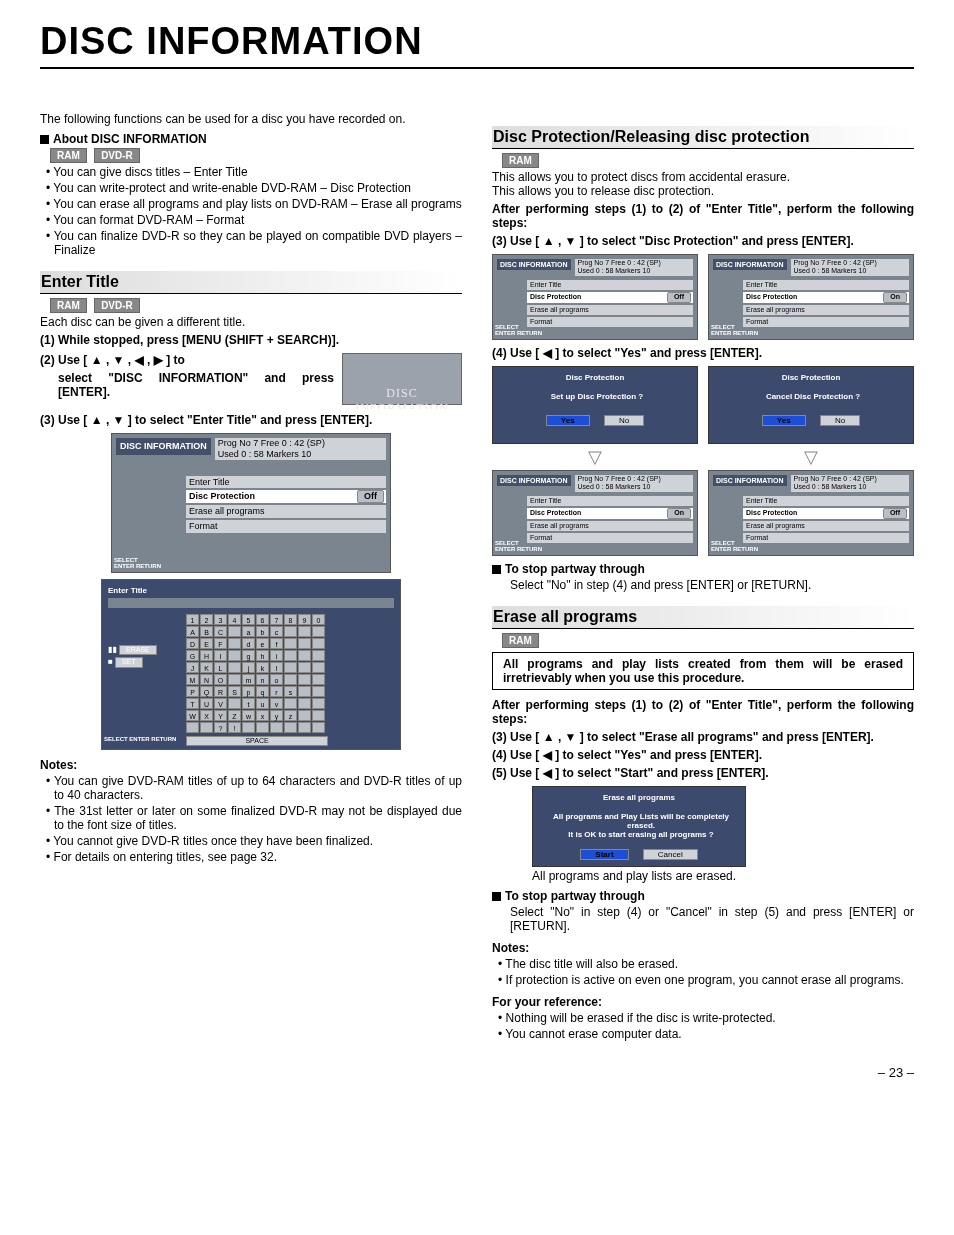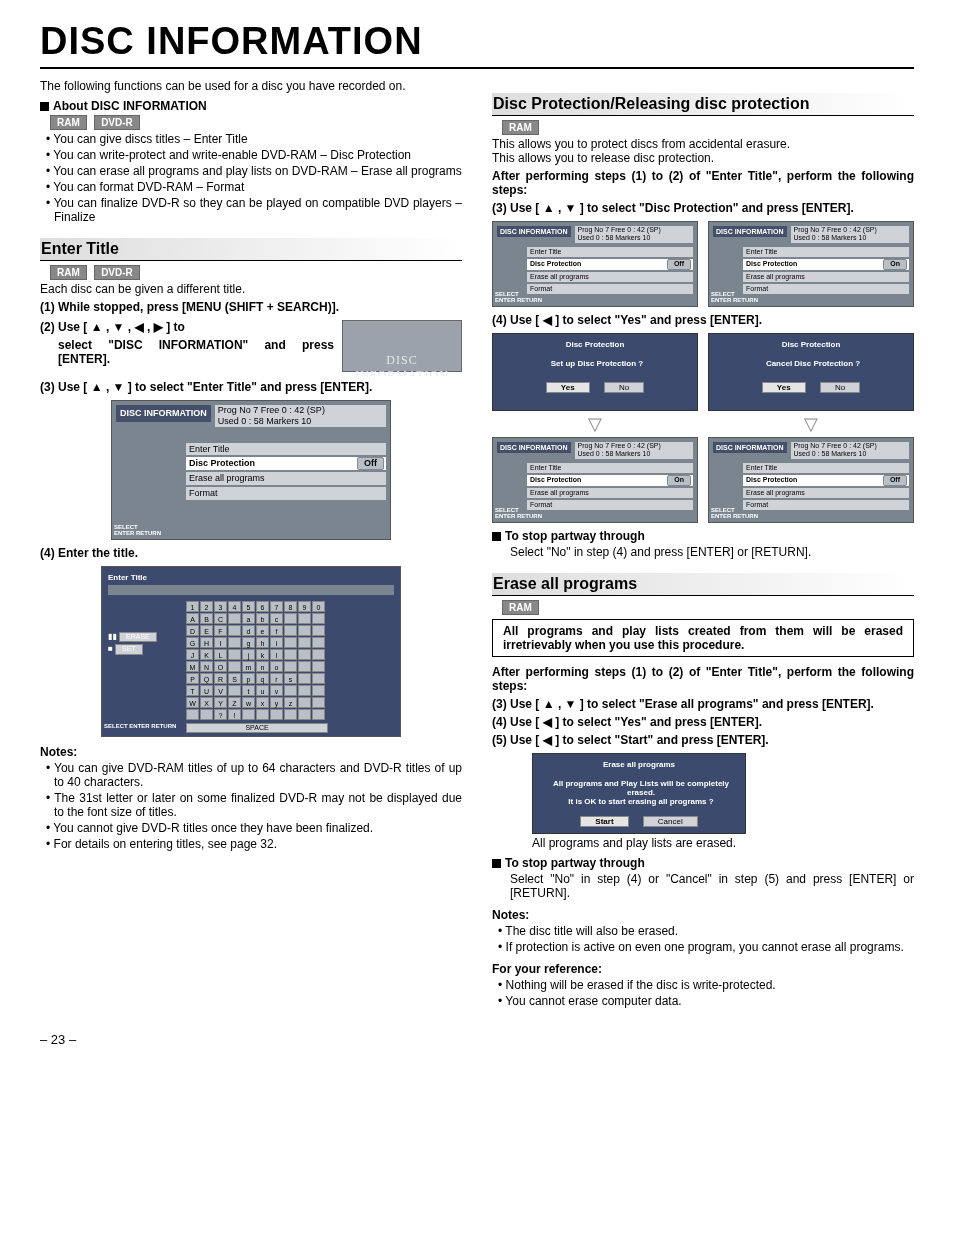--- a/index.html
+++ b/index.html
@@ -20,20 +20,21 @@
     margin-bottom: 10px;
     font-family: Arial, sans-serif;
   }
   .columns {
     display: flex;
     gap: 30px;
   }
   .col {
     flex: 1;
     text-align: justify;
+    margin-top: 33px;
   }
   .section-title {
     font-size: 16px;
     font-weight: bold;
     background: linear-gradient(to right, #ddd 0%, #fff 100%);
     padding: 2px 1px;
     border-bottom: 1px solid #000;
     margin: 14px 0 4px 0;
   }
   .badge {
@@ -186,21 +187,21 @@
   .dialog .dbtn {
     display:inline-block;
     background:#cfd3d8;
     color:#000;
     border:1px solid #888;
     padding:0 14px;
     margin:0 6px;
     font-size:8px;
   }
   .dialog .dbtn.sel {
-    background:#e5e5e5;
+    background:#1d4ed8;
     font-weight:bold;
   }
   .down-arrow {
     text-align:center;
     font-size:18px;
     color:#888;
     margin:2px 0;
   }
   .notes-h {
     font-weight:bold;
@@ -213,21 +214,21 @@
   }
   .two-mini > div { flex:1; position:relative; }
   .warn-box {
     border:1px solid #000;
     padding:4px 10px;
     font-weight:bold;
     margin:4px 0 8px 0;
     text-align:justify;
   }
   .page-num {
-    text-align:left;
+    text-align:right;
     font-size:13px;
     margin-top:18px;
   }
   .disc-info-icon {
     float:right;
     width:120px;
     height:52px;
     background:#9ba2ab;
     border:1px solid #666;
     text-align:center;
@@ -294,21 +295,20 @@
     <div style="height:10px"></div>
     <div class="menu-row" style="margin-left:70px;font-size:9px">Enter Title</div>
     <div class="menu-row sel" style="margin-left:70px;font-size:9px">
       <span>Disc Protection</span>
       <span class="pill" style="font-size:9px">Off</span>
     </div>
     <div class="menu-row" style="margin-left:70px;font-size:9px">Erase all programs</div>
     <div class="menu-row" style="margin-left:70px;font-size:9px">Format</div>
   </div>
 
-  <div class="step">(4) Enter the title.</div>
 
   <div class="mini-screen kb relpos" style="width:300px;margin:6px auto;padding:6px 6px 2px 6px;background:#3c4a6e">
     <div style="color:#fff;font-weight:bold;margin-bottom:2px">Enter Title</div>
     <div style="background:#7a8590;height:10px;margin-bottom:6px"></div>
     <div style="position:absolute;left:6px;top:64px;">
       <div style="color:#fff;font-size:8px">▮▮ <span class="btn">ERASE</span></div>
       <div style="color:#fff;font-size:8px">■ <span class="btn">SET</span></div>
     </div>
     <div class="side" style="bottom:6px">SELECT
 ENTER  RETURN</div>

